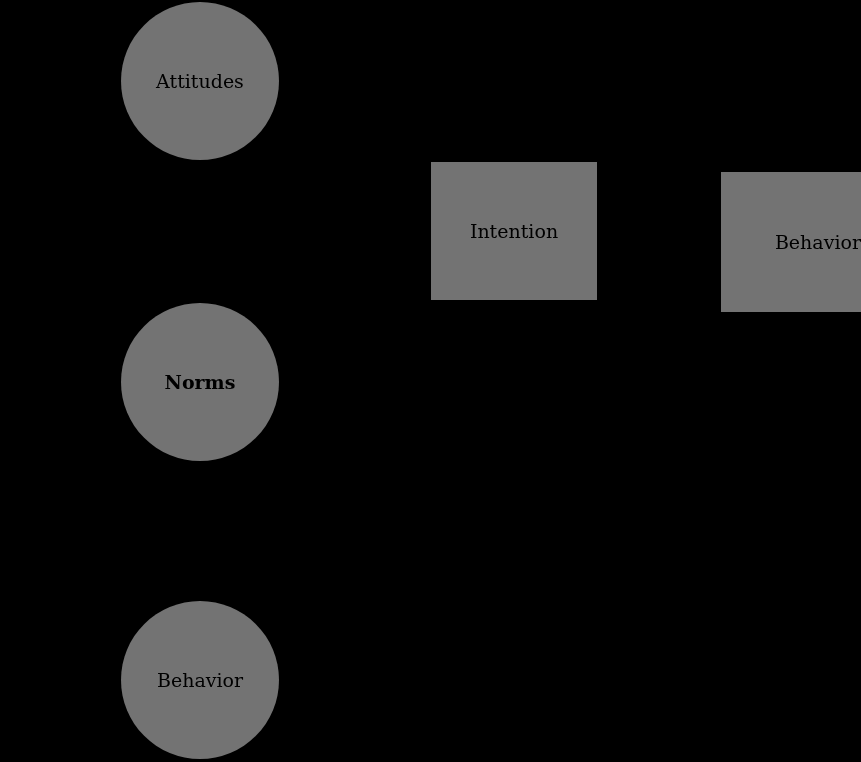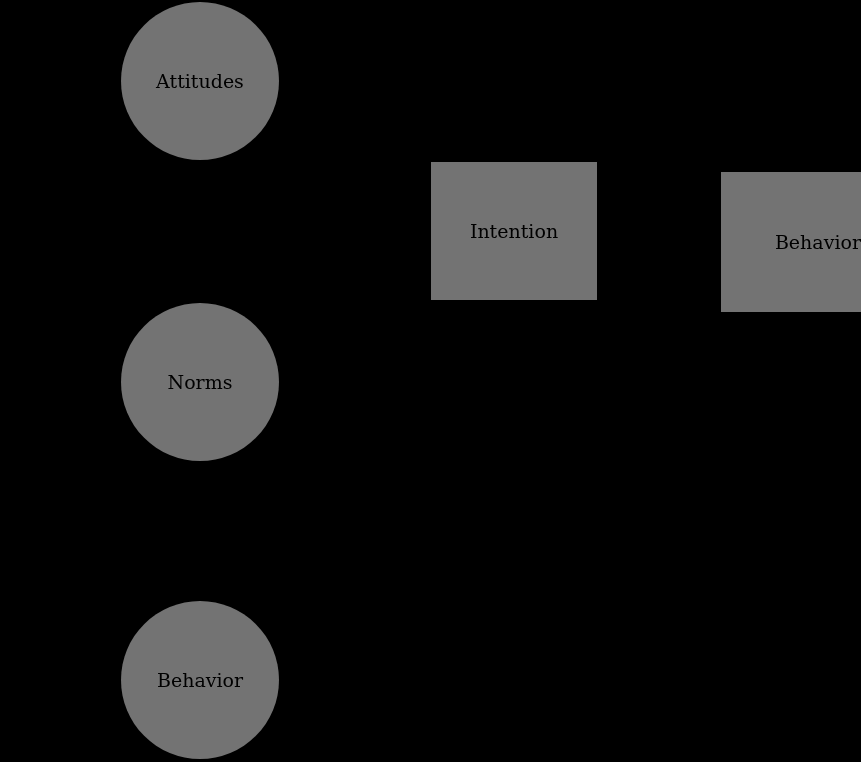--- a/index.html
+++ b/index.html
@@ -28,21 +28,21 @@
     justify-content: center;
     font-size: 19px;
     line-height: 1;
     text-align: center;
   }
   .node.circle {
     border-radius: 50%;
   }
   
   .node-attitudes { left: 121px; top: 2px;   width: 158px; height: 158px; }
-  .node-norms     { left: 121px; top: 303px; width: 158px; height: 158px; }
+  .node-norms     { left: 121px; top: 303px; width: 158px; height: 158px; font-weight: bold; }
   .node-control   { left: 121px; top: 601px; width: 158px; height: 158px; }
   
   .node-intention { left: 431px; top: 162px; width: 166px; height: 138px; }
   .node-behavior  { left: 721px; top: 172px; width: 140px; height: 140px; justify-content: flex-end; } 
 </style>
 </head>
 <body>
 
 <div class="canvas">
 

